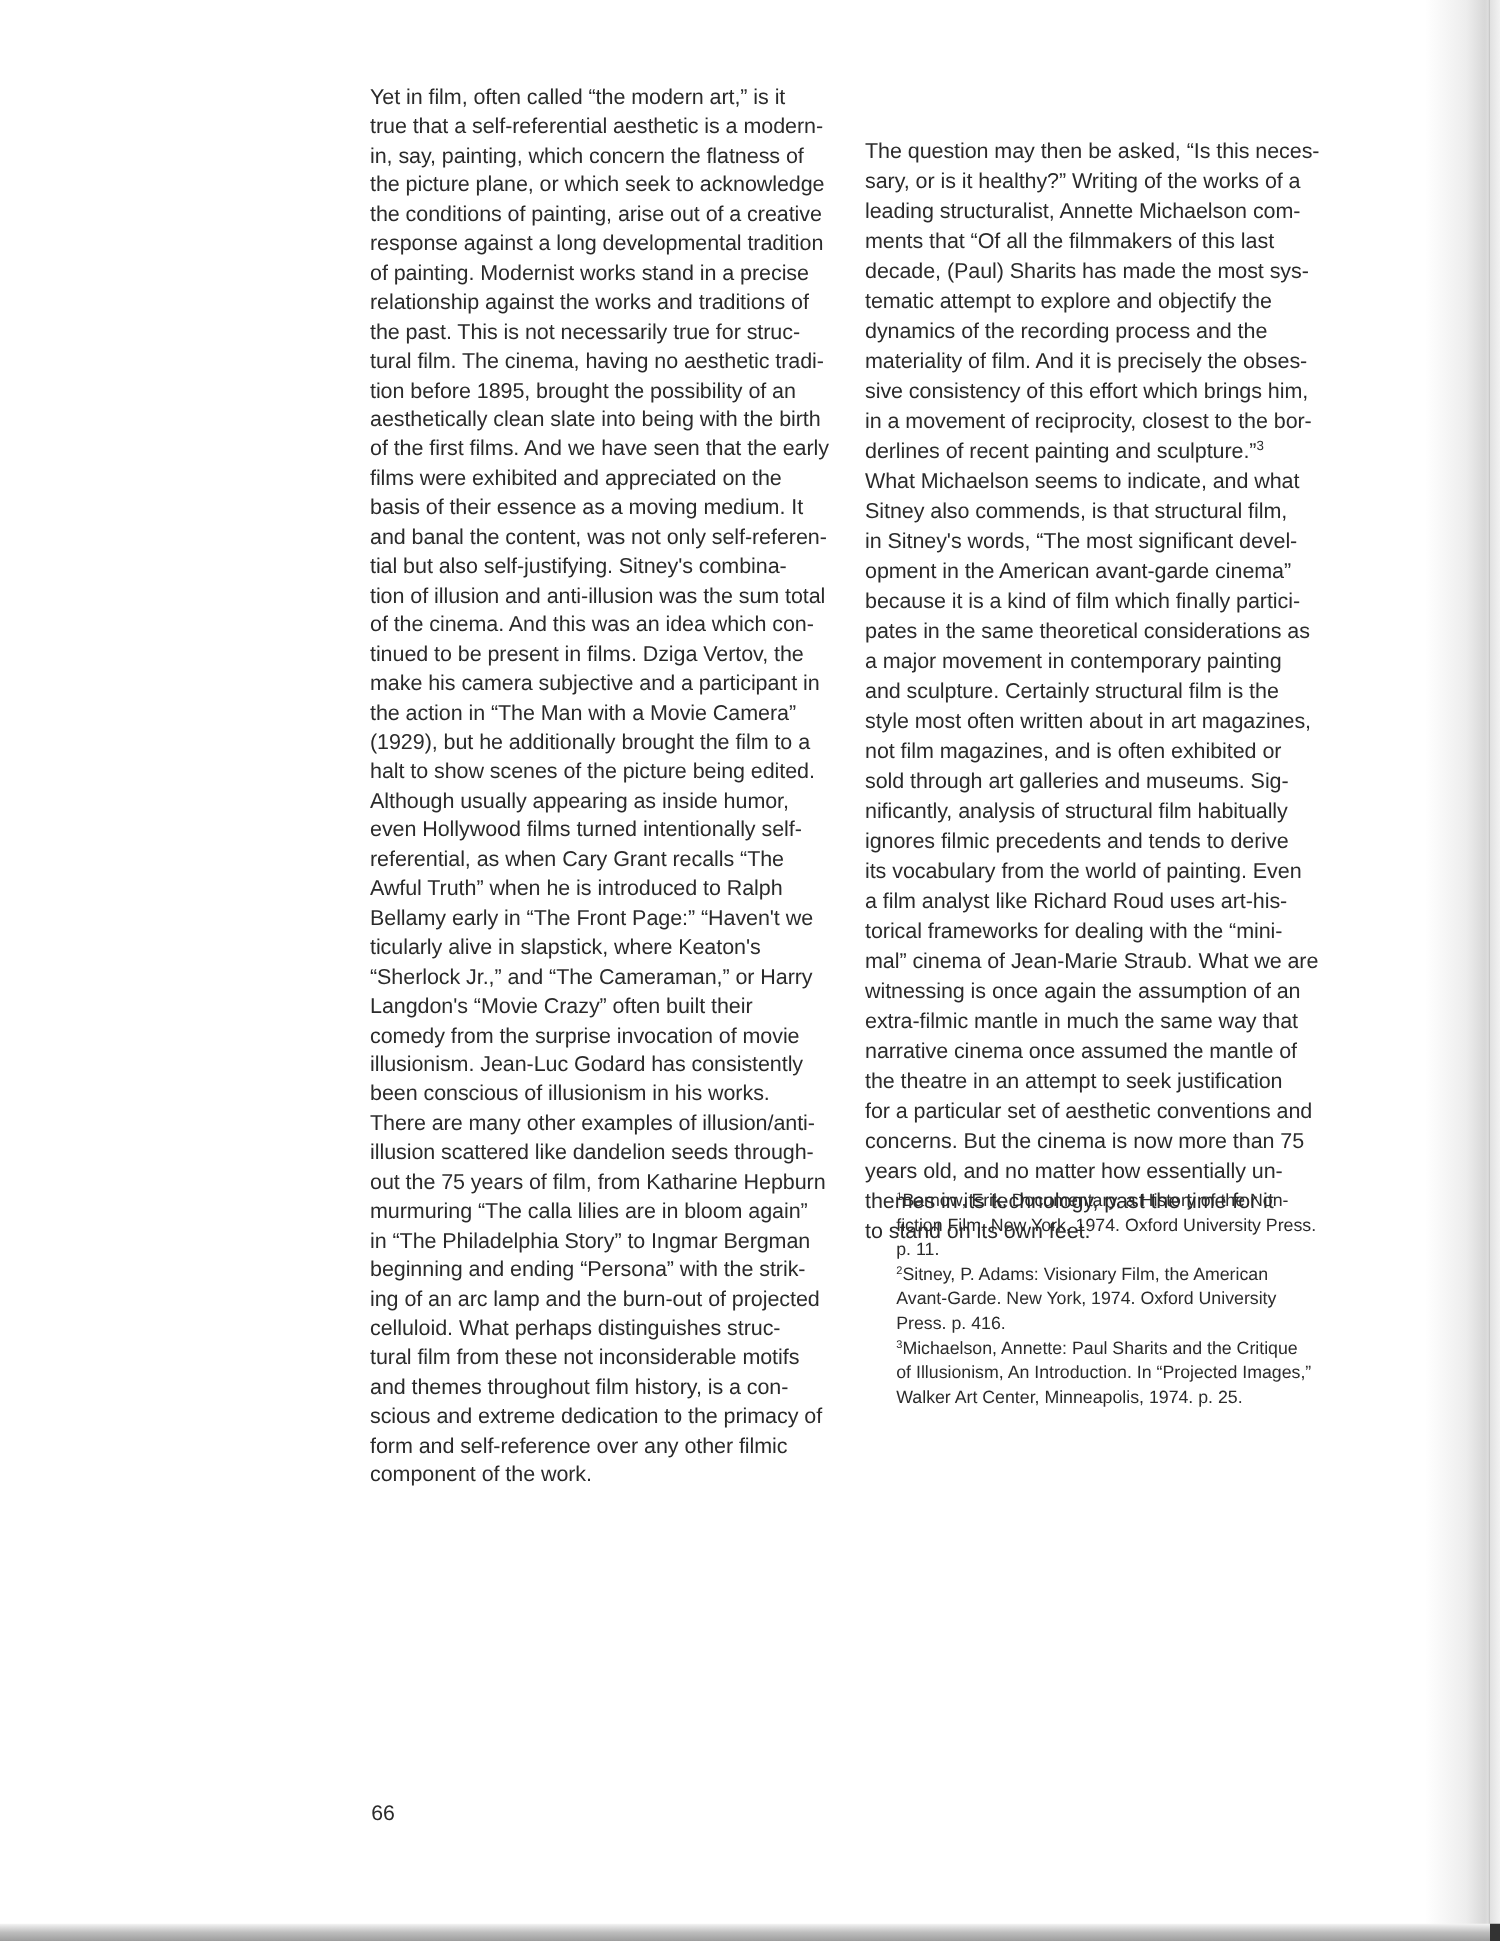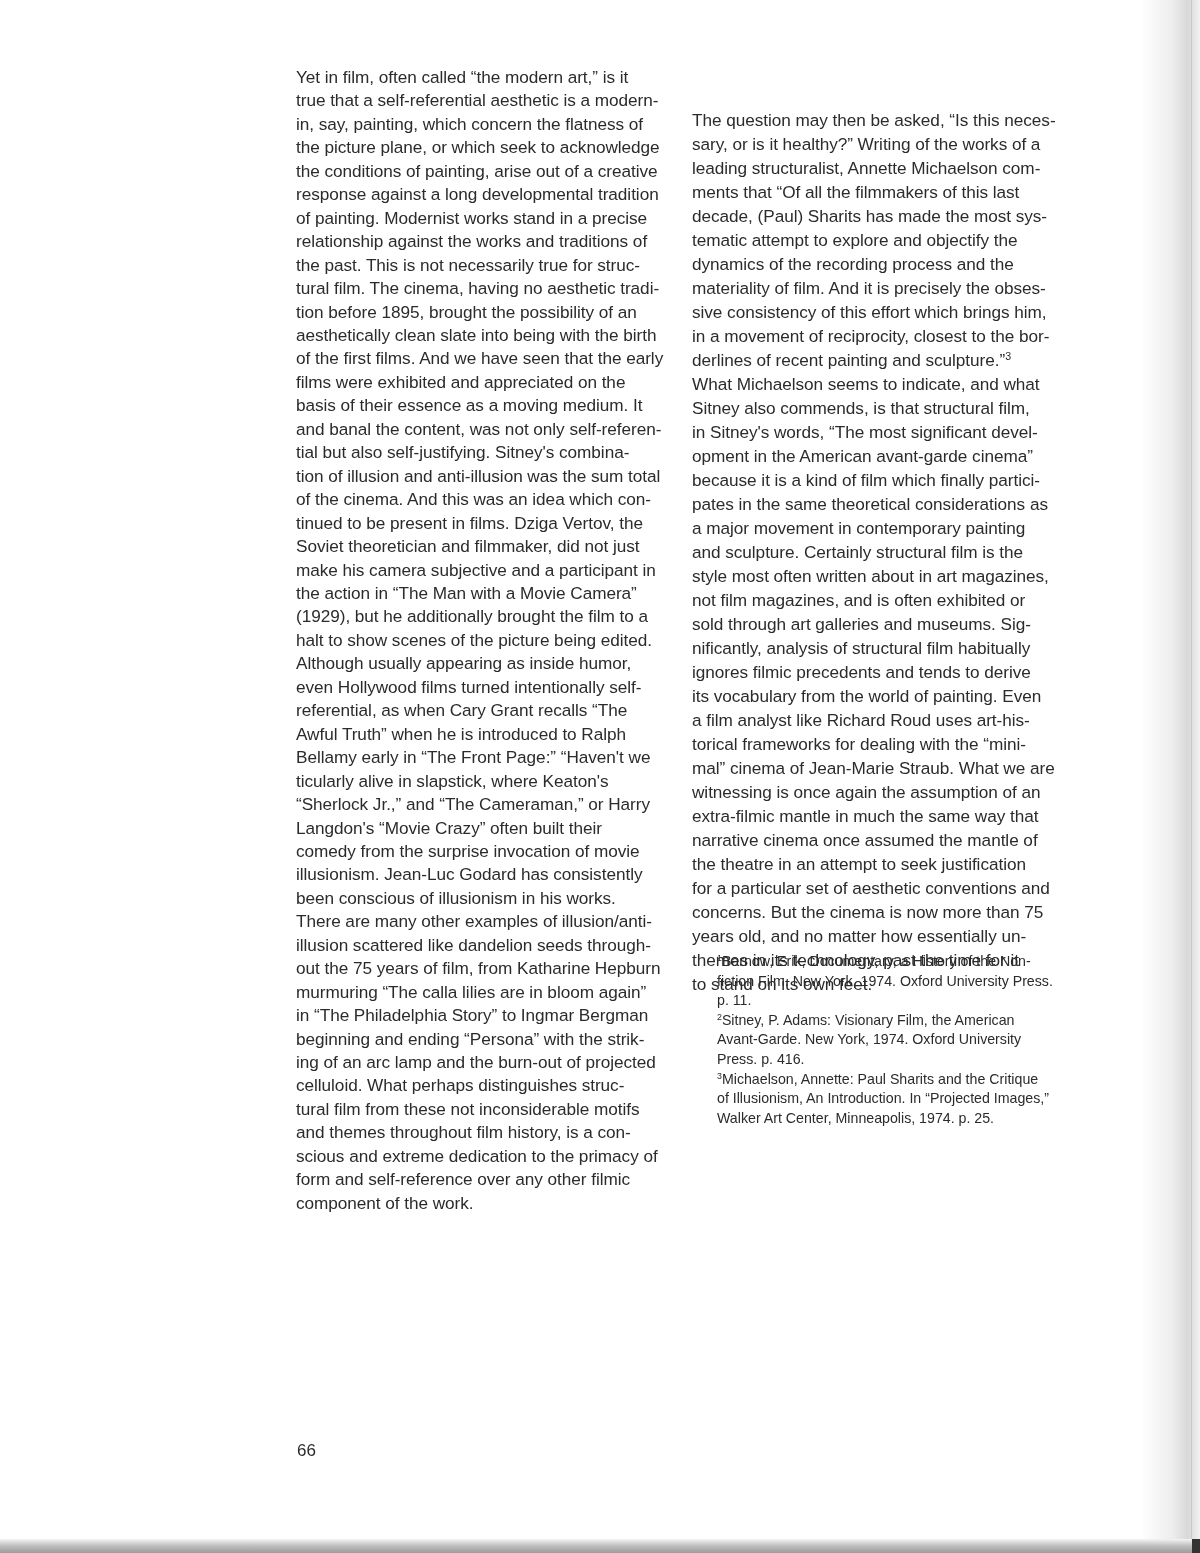--- a/index.html
+++ b/index.html
@@ -56,21 +56,20 @@
     <span class="line">tion before 1895, brought the possibility of an</span>
     <span class="line">aesthetically clean slate into being with the birth</span>
     <span class="line">of the first films.  And we have seen that the early</span>
     <span class="line">films were exhibited and appreciated on the</span>
     <span class="line">basis of their essence as a moving medium.  It</span>
     <span class="line">and banal the content, was not only self-referen-</span>
     <span class="line">tial but also self-justifying.  Sitney's combina-</span>
     <span class="line">tion of illusion and anti-illusion was the sum total</span>
     <span class="line">of the cinema.  And this was an idea which con-</span>
     <span class="line">tinued to be present in films.  Dziga Vertov, the</span>
-    <span class="line">Soviet theoretician and filmmaker, did not just</span>
     <span class="line">make his camera subjective and a participant in</span>
     <span class="line">the action in “The Man with a Movie Camera”</span>
     <span class="line">(1929), but he additionally brought the film to a</span>
     <span class="line">halt to show scenes of the picture being edited.</span>
     <span class="line">Although usually appearing as inside humor,</span>
     <span class="line">even Hollywood films turned intentionally self-</span>
     <span class="line">referential, as when Cary Grant recalls “The</span>
     <span class="line">Awful Truth” when he is introduced to Ralph</span>
     <span class="line">Bellamy early in “The Front Page:” “Haven't we</span>
     <span class="line">ticularly alive in slapstick, where Keaton's</span>

